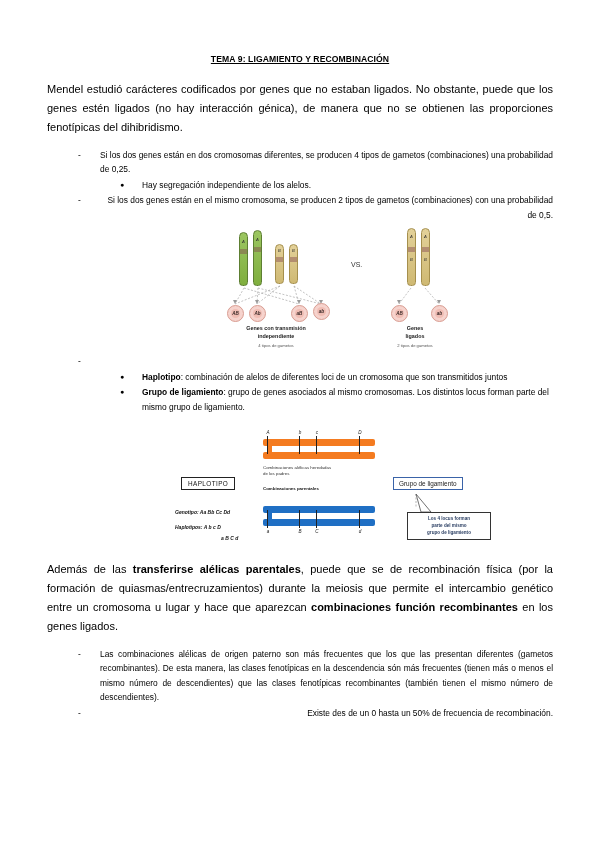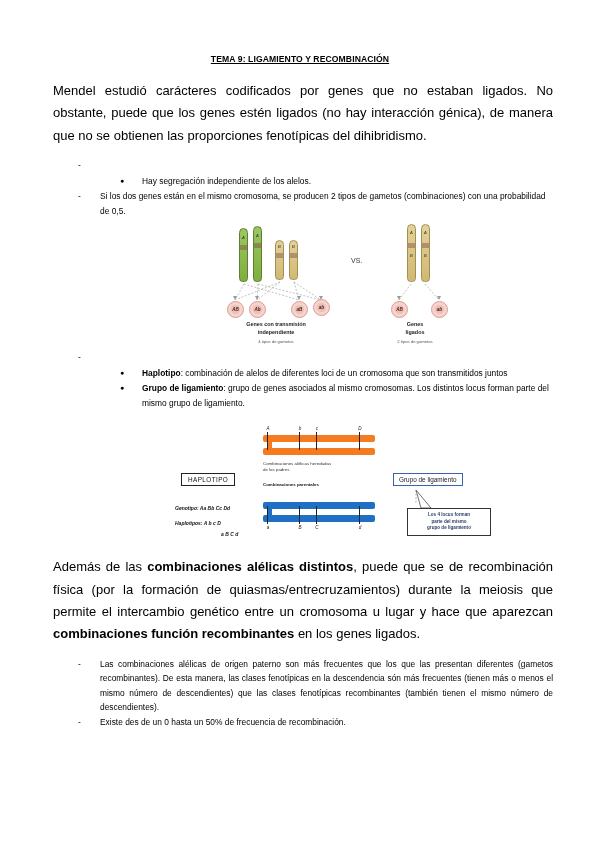--- a/index.html
+++ b/index.html
@@ -22,42 +22,42 @@
   }
   .doc-title {
     text-align: center;
     font-size: 8.6px;
     font-weight: bold;
     text-decoration: underline;
     letter-spacing: .1px;
     margin: 6px 0 16px 0;
   }
   p.para {
-    font-size: 13px;
+    font-size: 11px;
     line-height: 1.72;
-    margin: 0 0 11px 6px;
+    margin: 0 0 11px 0;
     text-align: left;
   }
   p.para.justify { text-align: justify; }
   b { font-weight: bold; }
 
   
   .lvl1 {
     display: flex;
     margin: 0 0 1px 0;
     padding-left: 31px;
     font-size: 8.4px;
     line-height: 1.72;
   }
   .lvl1 .mark {
     width: 22px;
     flex: 0 0 22px;
     text-align: left;
   }
-  .lvl1 .body { flex: 1; }
+  .lvl1 .body { flex: 1; text-align: right; }
   .lvl1.justify .body { text-align: justify; }
 
   
   .lvl2 {
     display: flex;
     margin: 0 0 1px 0;
     padding-left: 73px;
     font-size: 8.4px;
     line-height: 1.72;
   }
@@ -215,20 +215,21 @@
 
 <div class="page">
 
   <div class="doc-title">TEMA 9: LIGAMIENTO Y RECOMBINACIÓN</div>
 
   <p class="para justify">Mendel estudió carácteres codificados por genes que no estaban ligados. No obstante, puede que los genes estén ligados (no hay interacción génica), de manera que no se obtienen las proporciones fenotípicas del dihibridismo.</p>
 
 
   <div class="lvl1 justify">
     <span class="mark">-</span>
+    <span class="body">Si los dos genes están en dos cromosomas diferentes, se producen 4 tipos de gametos (combinaciones) una probabilidad de 0,25.</span>
   </div>
 
   <div class="lvl2">
     <span class="mark">●</span>
     <span class="body">Hay segregación independiente de los alelos.</span>
   </div>
 
   <div class="lvl1">
     <span class="mark">-</span>
     <span class="body">Si los dos genes están en el mismo cromosoma, se producen 2 tipos de gametos (combinaciones) con una probabilidad de 0,5.</span>
@@ -397,21 +398,21 @@
         <div>grupo de ligamiento</div>
       </div>
       <svg class="lines" width="345" height="130">
         <path d="M246,92 L241,74 L256,92 Z" fill="#fff" stroke="#333" stroke-width="0.7"></path>
         <path d="M241,74 L241,88" stroke="#888" stroke-width="0.6" stroke-dasharray="2,1.5"></path>
       </svg>
 
     </div>
   </div>
 
-  <p class="para justify"><span>Además de las </span><b>combinaciones alélicas distintos</b><span>, puede que se de recombinación física (por la formación de quiasmas/entrecruzamientos) durante la meiosis que permite el intercambio genético entre un cromosoma u lugar y hace que aparezcan </span><b>combinaciones función recombinantes</b><span> en los genes ligados.</span></p>
+  <p class="para justify"><span>Además de las </span><b>transferirse alélicas parentales</b><span>, puede que se de recombinación física (por la formación de quiasmas/entrecruzamientos) durante la meiosis que permite el intercambio genético entre un cromosoma u lugar y hace que aparezcan </span><b>combinaciones función recombinantes</b><span> en los genes ligados.</span></p>
 
   <div class="lvl1 justify">
     <span class="mark">-</span>
     <span class="body">Las combinaciones alélicas de origen paterno son más frecuentes que los que las presentan diferentes (gametos recombinantes). De esta manera, las clases fenotípicas en la descendencia són más frecuentes (tienen más o menos el mismo número de descendientes) que las clases fenotípicas recombinantes (también tienen el mismo número de descendientes).</span>
   </div>
 
   <div class="lvl1">
     <span class="mark">-</span>
     <span class="body">Existe des de un 0 hasta un 50% de frecuencia de recombinación.</span>
   </div>

